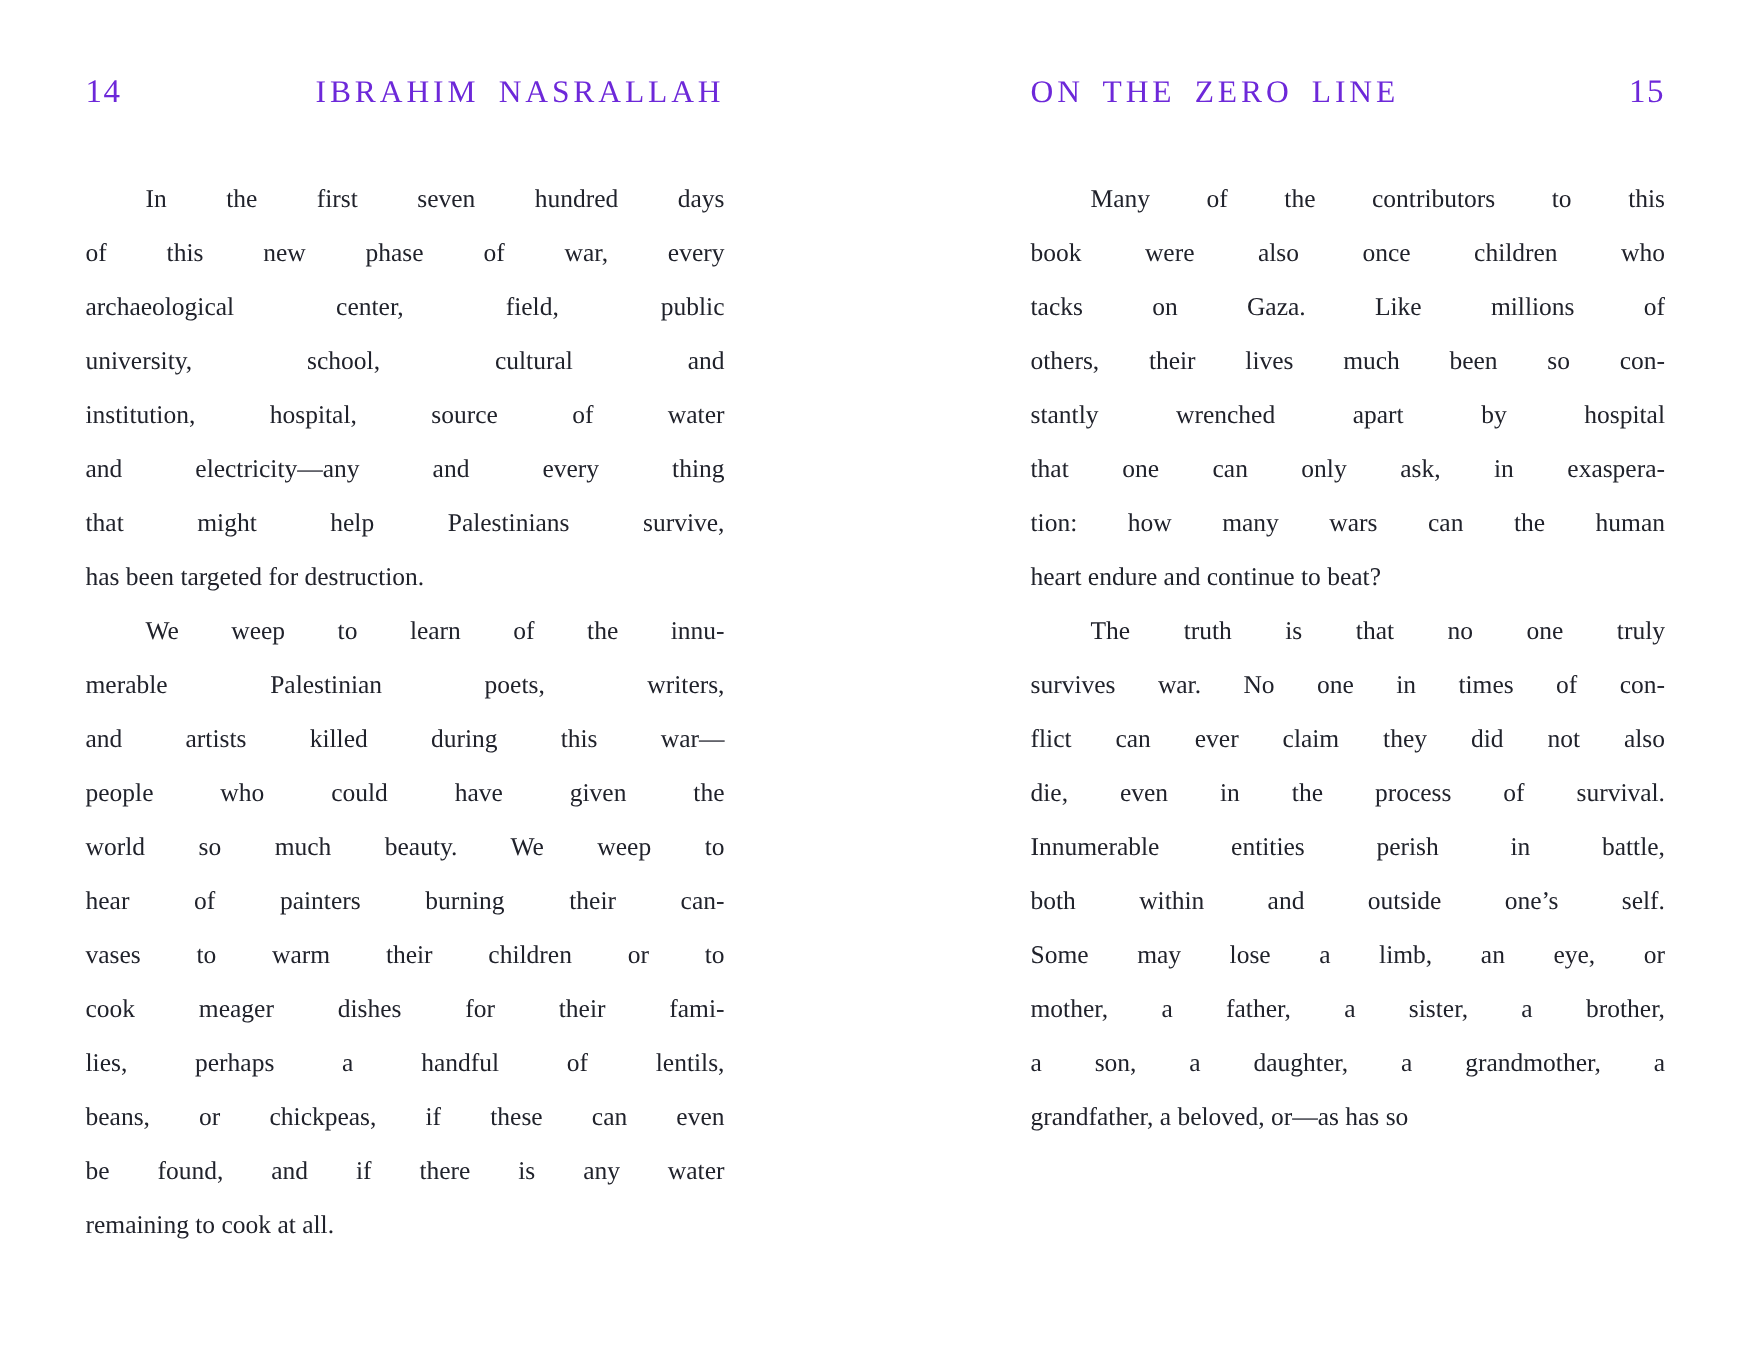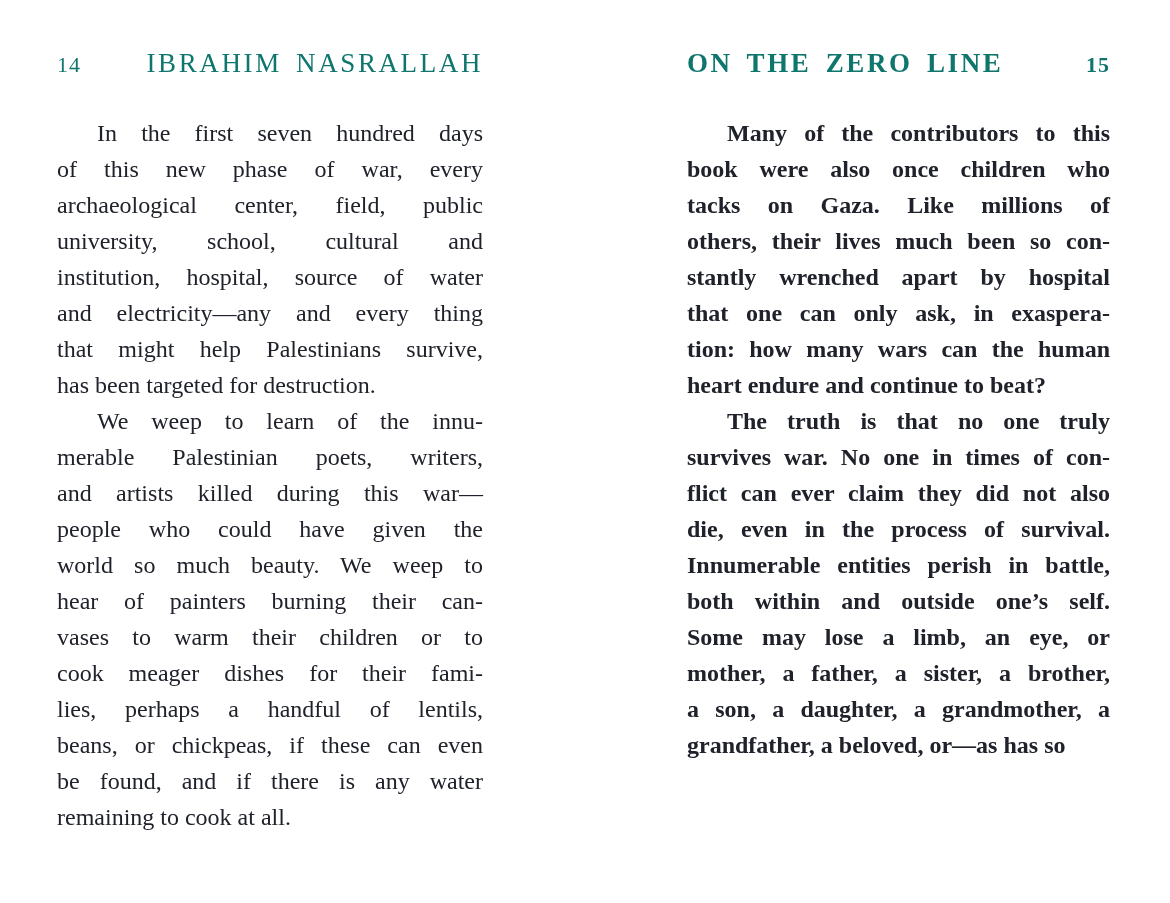--- a/index.html
+++ b/index.html
@@ -18,43 +18,43 @@
     display: flex;
     width: 1170px;
     height: 903px;
   }
   .page {
     box-sizing: border-box;
     width: 585px;
     height: 903px;
   }
   .page-left  { padding: 48px 102px 0 57px; }  
-  .page-right { padding: 48px 60px 0 102px; font-weight: bold; }  
+  .page-right { padding: 48px 60px 0 102px; }  
 
   .running-header {
     display: flex;
     justify-content: space-between;
     align-items: baseline;
     height: 28px;
-    color: #0f766e;
+    color: #6d28d9;
   }
   .running-head {
-    font-size: 27px;
+    font-size: 21px;
     letter-spacing: 2.6px;
     word-spacing: 5px;
     white-space: nowrap;
   }
   .folio {
     font-size: 22px;
     letter-spacing: 1px;
   }
 
   .page-body {
     margin-top: 39px;
-    font-size: 24px;
+    font-size: 17px;
     line-height: 36px;
   }
   .line {
     height: 36px;
     text-align: justify;
     text-align-last: justify;
     white-space: normal;
     overflow: visible;
   }
   .line.first { text-indent: 40px; }

